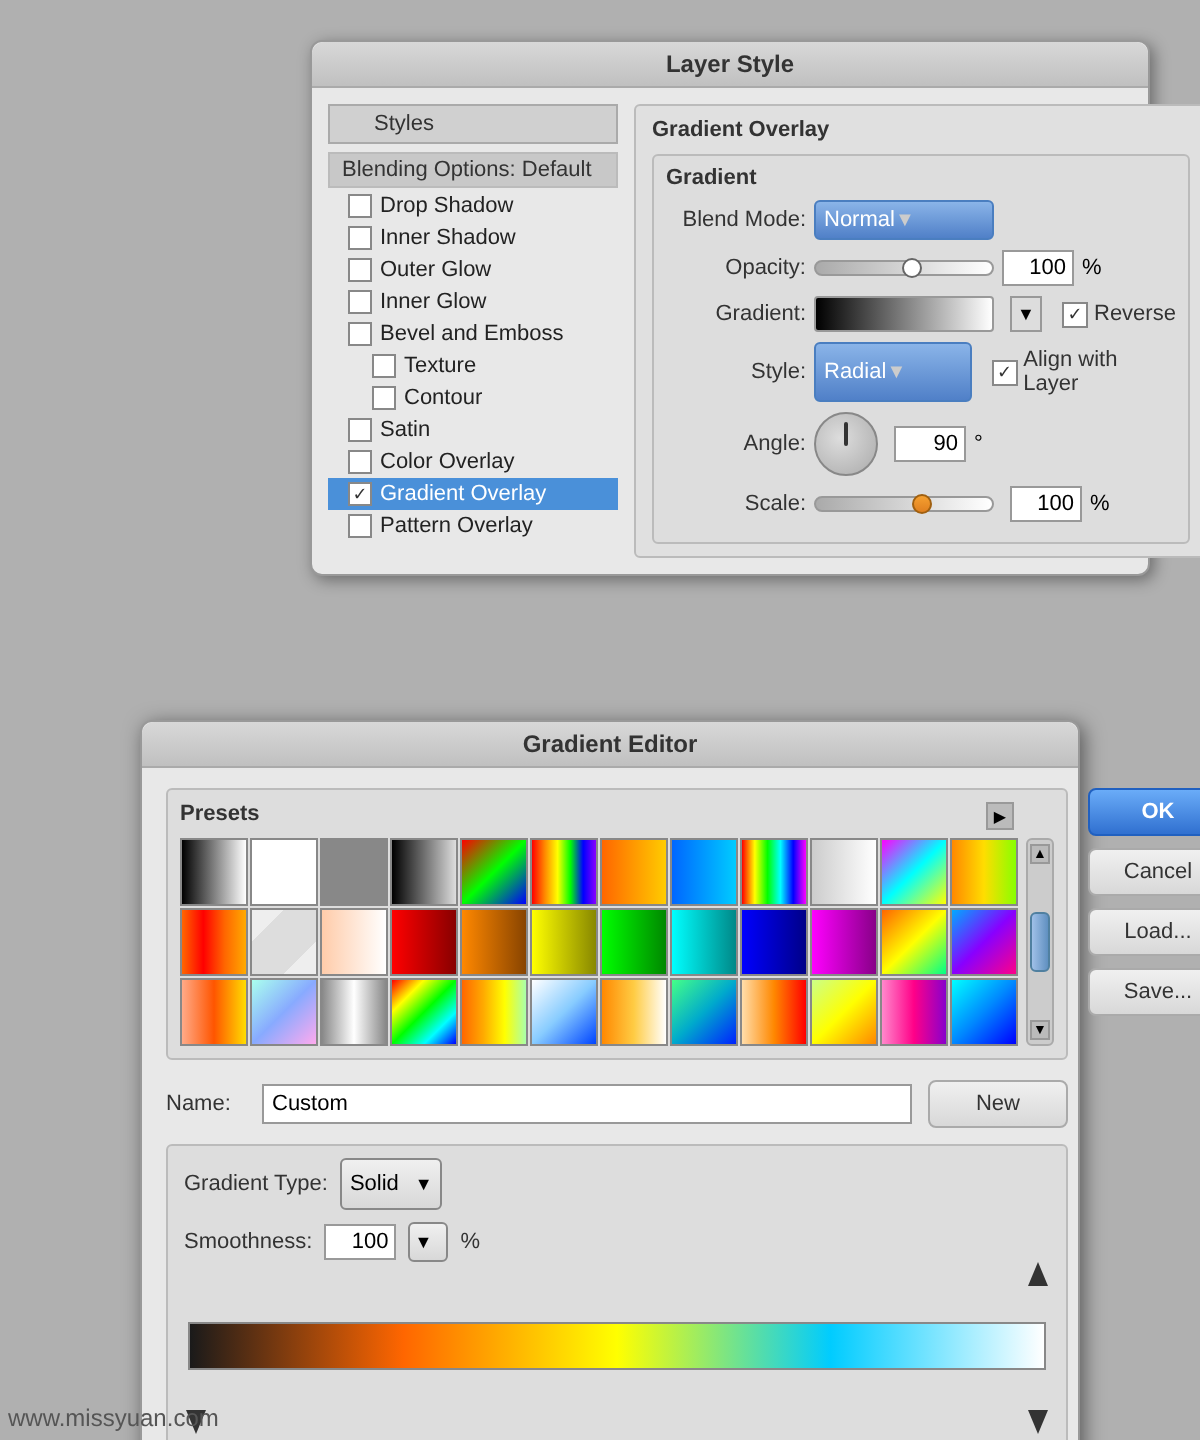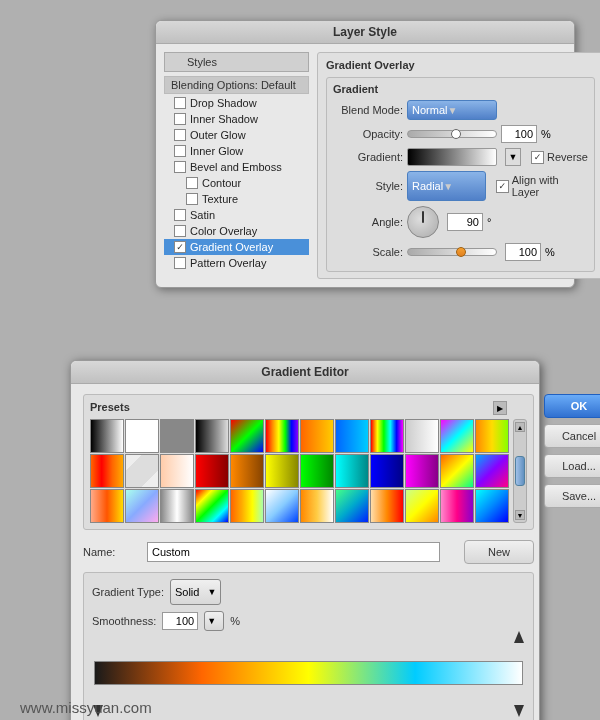--- a/index.html
+++ b/index.html
@@ -369,21 +369,21 @@
     }
     .mac-button-blue {
       background: linear-gradient(to bottom, #6aacf8, #3070d0);
       border: 1px solid #2060c0;
       color: white;
       font-weight: bold;
     }
     .ge-name-row {
       display: flex;
       align-items: center;
-      gap: 24px;
+      gap: 8px;
       margin-bottom: 8px;
     }
     .ge-name-label {
       font-size: 11px;
       color: #333;
       min-width: 40px;
     }
     .ge-name-input {
       flex: 1;
       height: 20px;
@@ -438,22 +438,22 @@
       position: absolute;
       top: -14px;
       clip-path: polygon(50% 0, 100% 100%, 0 100%);
     }
     .ge-gradient-top-stop.right {
       right: -1px;
     }
     .watermark {
       position: absolute;
       bottom: 4px;
-      left: 20px;
-      font-size: 15px;
+      left: 4px;
+      font-size: 12px;
       color: #555;
     }
     .solid-select {
       border: 1px solid #888;
       background: linear-gradient(to bottom, #f0f0f0, #d8d8d8);
       border-radius: 3px;
       padding: 12px 4px;
       font-size: 11px;
       height: 20px;
       display: inline-flex;
@@ -495,25 +495,25 @@
       <div class="ls-item">
         <div class="ls-checkbox"></div>
         <span>Inner Glow</span>
       </div>
       <div class="ls-item">
         <div class="ls-checkbox"></div>
         <span>Bevel and Emboss</span>
       </div>
       <div class="ls-item sub">
         <div class="ls-checkbox"></div>
+        <span>Texture</span>
+      </div>
+      <div class="ls-item sub">
+        <div class="ls-checkbox"></div>
         <span>Contour</span>
-      </div>
-      <div class="ls-item sub">
-        <div class="ls-checkbox"></div>
-        <span>Texture</span>
       </div>
       <div class="ls-item">
         <div class="ls-checkbox"></div>
         <span>Satin</span>
       </div>
       <div class="ls-item">
         <div class="ls-checkbox"></div>
         <span>Color Overlay</span>
       </div>
       <div class="ls-item selected">

